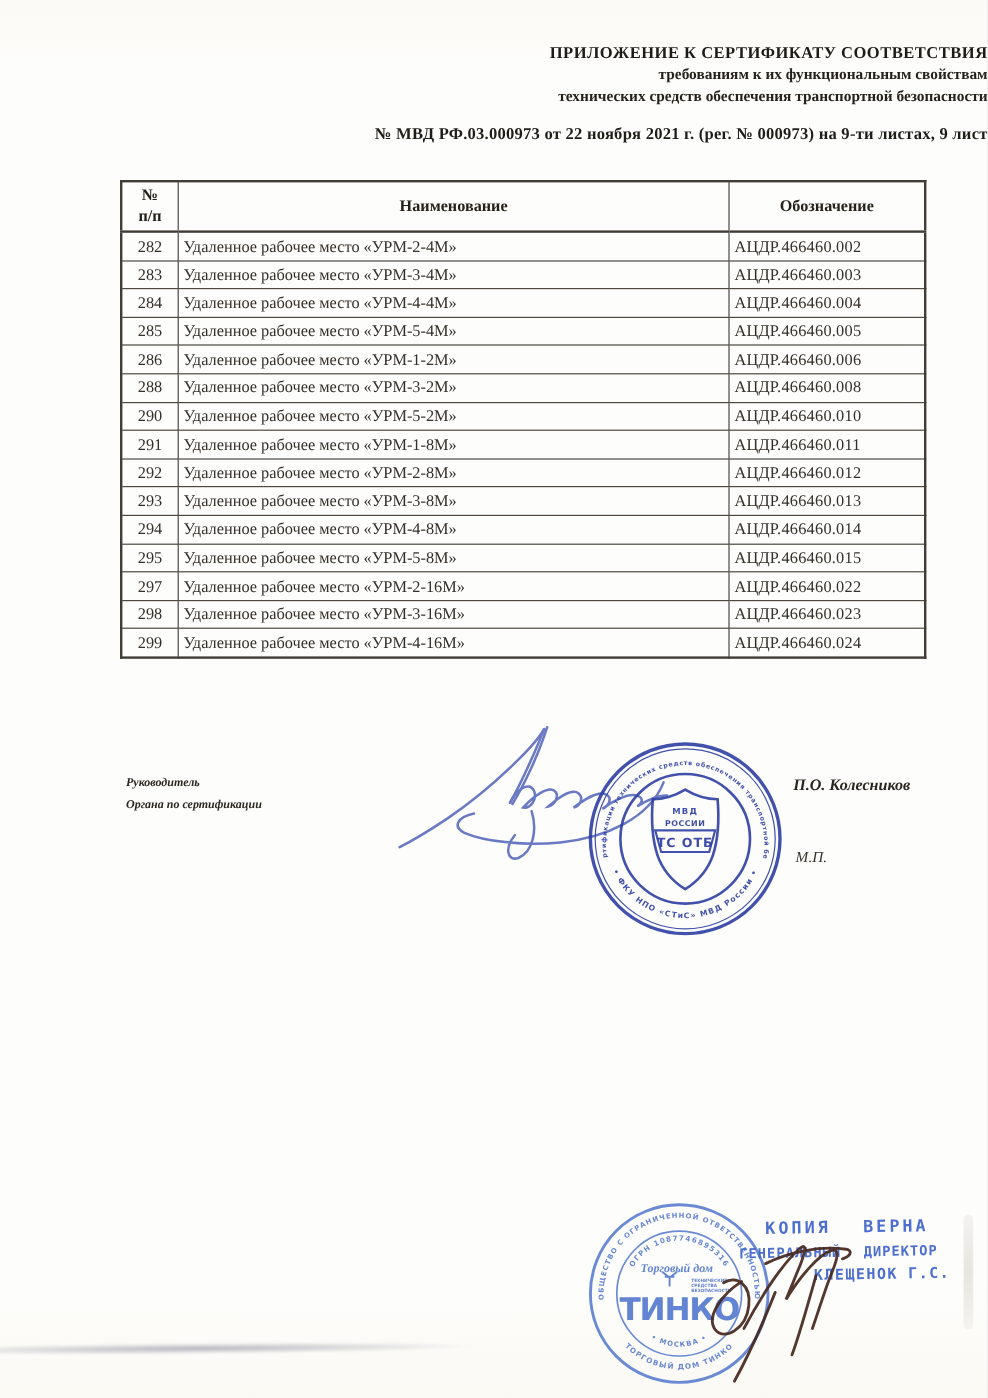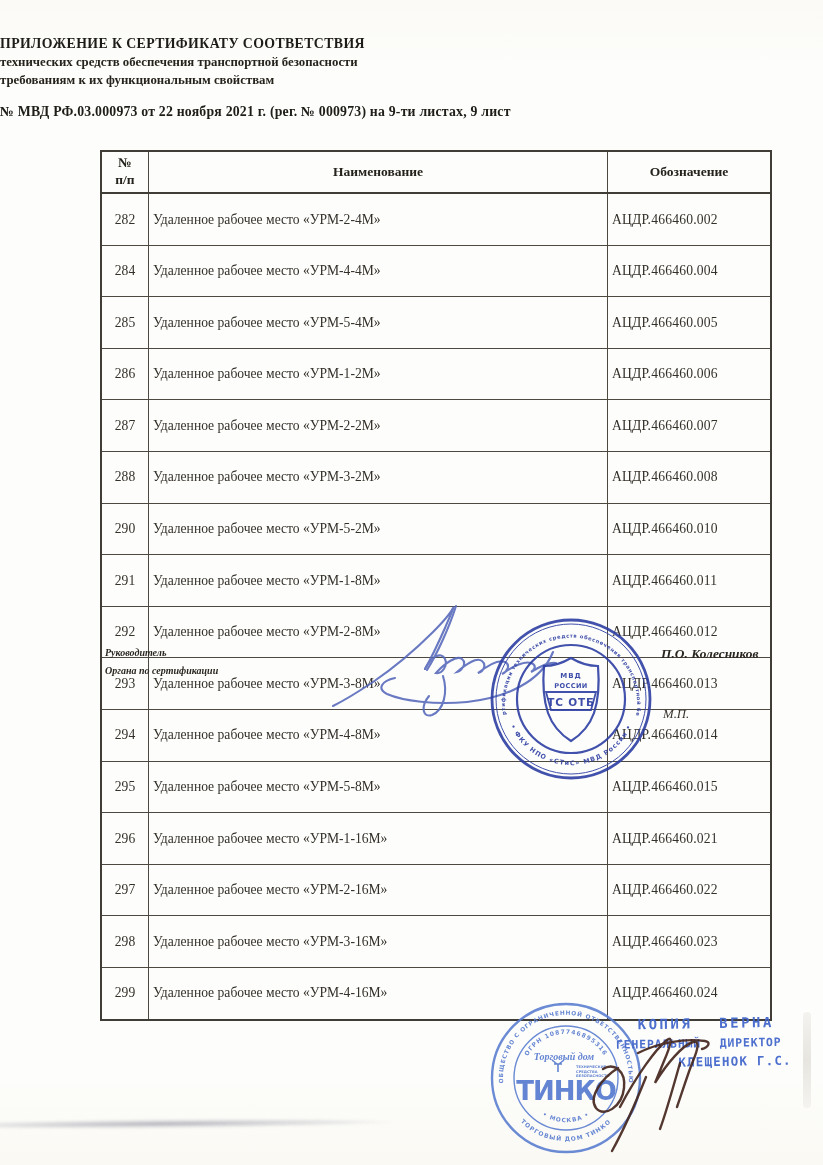--- a/index.html
+++ b/index.html
@@ -6,42 +6,42 @@
   .page{
     position:relative;
     width:823px;height:1165px;
     margin:0 auto;
     background:linear-gradient(180deg,#fbfaf6 0%,#fdfdfb 6%,#fdfdfb 92%,#faf9f4 100%);
     font-family:"Liberation Serif", serif;
     color:#26231e;
     overflow:hidden;
   }
   
-  .doc-header{position:absolute;top:36px;left:0;width:100%;text-align:left;}
+  .doc-header{position:absolute;top:36px;left:0;width:100%;text-align:right;}
   .title-main{font-size:13.8px;font-weight:bold;letter-spacing:.4px;color:#1e1c18;}
   .title-sub{font-size:12.8px;font-weight:bold;margin-top:3px;color:#26231c;}
   .reg-line{font-size:13.8px;font-weight:bold;margin-top:16px;letter-spacing:.2px;color:#1f1d18;}
   
   table.cert{
     position:absolute;top:150px;left:100px;
     width:666px;border-collapse:collapse;table-layout:fixed;
     border:2px solid #403c36;
   }
   table.cert th, table.cert td{border:1px solid #4d4941;}
   table.cert th{
     height:40px;font-size:13.5px;font-weight:bold;text-align:center;
     vertical-align:middle;line-height:1.25;color:#25221c;
     border-bottom:2px solid #403c36;padding:0;
   }
   th.col-num{width:46px;}
   th.col-name{width:458px;}
   th.col-code{width:162px;}
   table.cert td{
     height:18.6px;font-size:13.6px;line-height:1;vertical-align:middle;
-    color:#34302a;padding:16px 4px;white-space:nowrap;overflow:hidden;
+    color:#34302a;padding:2px 4px;white-space:nowrap;overflow:hidden;
   }
   td.col-num{text-align:center;font-size:13.3px;}
   td.col-name{padding-left:9px;}
   td.col-code{padding-left:13px;letter-spacing:.2px;}
   
   .role-block{position:absolute;top:644px;left:105px;
     font-style:italic;font-weight:bold;font-size:10px;line-height:18px;color:#2a2620;}
   .signer-name{position:absolute;top:646px;left:645px;
     font-style:italic;font-weight:bold;font-size:13.4px;color:#2a2620;margin-left:16px;}
   .seal-note{position:absolute;top:707px;left:663px;
@@ -70,22 +70,22 @@
   }
   .arc-text{font-family:"DejaVu Sans", sans-serif;font-weight:bold;}
 </style>
 </head>
 <body>
 
 <div class="page">
 
   <div class="doc-header">
     <div class="title-main">ПРИЛОЖЕНИЕ К СЕРТИФИКАТУ СООТВЕТСТВИЯ</div>
+    <div class="title-sub">требованиям к их функциональным свойствам</div>
     <div class="title-sub">технических средств обеспечения транспортной безопасности</div>
-    <div class="title-sub">требованиям к их функциональным свойствам</div>
     <div class="reg-line">№ МВД РФ.03.000973 от 22 ноября 2021 г. (рег. № 000973) на 9-ти листах, 9 лист</div>
   </div>
 
   <table class="cert">
     <thead>
       <tr>
         <th class="col-num">
           <div>№</div>
           <div>п/п</div>
         </th>
@@ -93,40 +93,40 @@
         <th class="col-code">Обозначение</th>
       </tr>
     </thead>
     <tbody>
         <tr>
           <td class="col-num">282</td>
           <td class="col-name">Удаленное рабочее место «УРМ-2-4М»</td>
           <td class="col-code">АЦДР.466460.002</td>
         </tr>
         <tr>
+          <td class="col-num">283</td>
+          <td class="col-name">Удаленное рабочее место «УРМ-3-4М»</td>
+          <td class="col-code">АЦДР.466460.003</td>
+        </tr>
+        <tr>
           <td class="col-num">284</td>
           <td class="col-name">Удаленное рабочее место «УРМ-4-4М»</td>
           <td class="col-code">АЦДР.466460.004</td>
         </tr>
         <tr>
           <td class="col-num">285</td>
           <td class="col-name">Удаленное рабочее место «УРМ-5-4М»</td>
           <td class="col-code">АЦДР.466460.005</td>
         </tr>
         <tr>
           <td class="col-num">286</td>
           <td class="col-name">Удаленное рабочее место «УРМ-1-2М»</td>
           <td class="col-code">АЦДР.466460.006</td>
         </tr>
         <tr>
-          <td class="col-num">287</td>
-          <td class="col-name">Удаленное рабочее место «УРМ-2-2М»</td>
-          <td class="col-code">АЦДР.466460.007</td>
-        </tr>
-        <tr>
           <td class="col-num">288</td>
           <td class="col-name">Удаленное рабочее место «УРМ-3-2М»</td>
           <td class="col-code">АЦДР.466460.008</td>
         </tr>
         <tr>
           <td class="col-num">290</td>
           <td class="col-name">Удаленное рабочее место «УРМ-5-2М»</td>
           <td class="col-code">АЦДР.466460.010</td>
         </tr>
         <tr>
@@ -146,25 +146,20 @@
         </tr>
         <tr>
           <td class="col-num">294</td>
           <td class="col-name">Удаленное рабочее место «УРМ-4-8М»</td>
           <td class="col-code">АЦДР.466460.014</td>
         </tr>
         <tr>
           <td class="col-num">295</td>
           <td class="col-name">Удаленное рабочее место «УРМ-5-8М»</td>
           <td class="col-code">АЦДР.466460.015</td>
-        </tr>
-        <tr>
-          <td class="col-num">296</td>
-          <td class="col-name">Удаленное рабочее место «УРМ-1-16М»</td>
-          <td class="col-code">АЦДР.466460.021</td>
         </tr>
         <tr>
           <td class="col-num">297</td>
           <td class="col-name">Удаленное рабочее место «УРМ-2-16М»</td>
           <td class="col-code">АЦДР.466460.022</td>
         </tr>
         <tr>
           <td class="col-num">298</td>
           <td class="col-name">Удаленное рабочее место «УРМ-3-16М»</td>
           <td class="col-code">АЦДР.466460.023</td>

